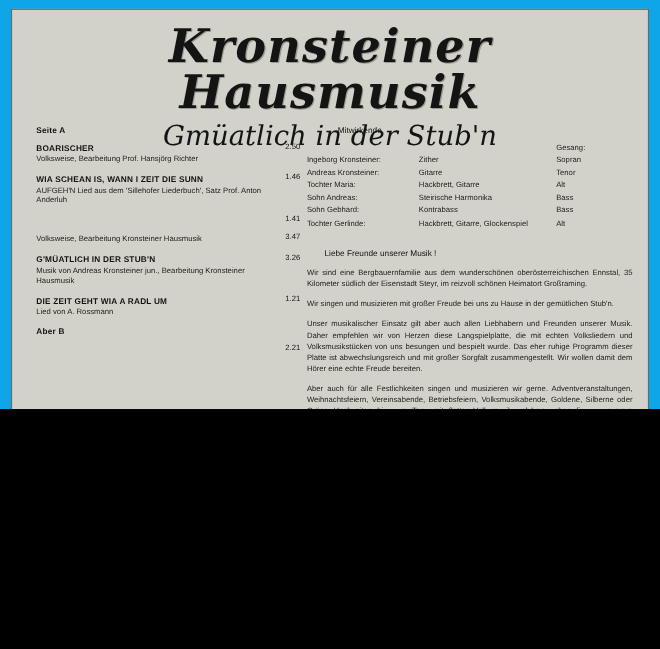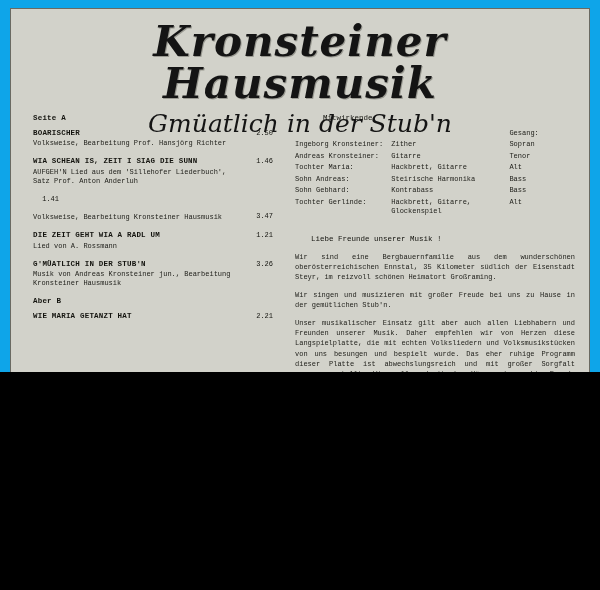--- a/index.html
+++ b/index.html
@@ -63,22 +63,21 @@
   }
 
   
   #columns {
     position: absolute;
     left: 22px;
     right: 14px;
     top: 105px;
     bottom: 0;
     display: flex;
-    gap: 16px;
-    font-family: Liberation Mono, monospace;
+    gap: 0px;
   }
   .col-left {
     width: 240px;
     flex: 0 0 240px;
   }
   .col-right {
     flex: 1 1 auto;
     padding-left: 6px;
   }
 
@@ -87,20 +86,21 @@
     font-size: 7.5px;
     font-weight: bold;
     color: #14140f;
     margin-bottom: 7px;
     letter-spacing: .2px;
   }
   .track {
     display: flex;
     align-items: flex-start;
     margin-bottom: 9px;
+    justify-content: flex-end;
   }
   .track-text {
     flex: 1 1 auto;
     padding-right: 6px;
   }
   .track-title {
     font-size: 7.5px;
     font-weight: bold;
     color: #14140f;
     letter-spacing: .2px;
@@ -183,60 +183,56 @@
           <div class="track-text">
             <div class="track-title">BOARISCHER</div>
             <div class="track-sub">Volksweise, Bearbeitung Prof. Hansjörg Richter</div>
           </div>
           <div class="track-time">2.50</div>
         </div>
 
 
         <div class="track">
           <div class="track-text">
-            <div class="track-title">WIA SCHEAN IS, ZEIT I SIAG DIE SUNN</div>
+            <div class="track-title">WIA SCHEAN IS, WANN I ZEIT DIE SUNN</div>
             <div class="track-sub">AUFGEH'N Lied aus dem 'Sillehofer Liederbuch', Satz Prof. Anton Anderluh</div>
           </div>
           <div class="track-time">1.46</div>
         </div>
 
         <div class="track">
           <div class="track-time">1.41</div>
         </div>
 
         <div class="track">
           <div class="track-text">
             <div class="track-sub">Volksweise, Bearbeitung Kronsteiner Hausmusik</div>
           </div>
           <div class="track-time">3.47</div>
+        </div>
+
+        <div class="track">
+          <div class="track-text">
+            <div class="track-title">G'MÜATLICH IN DER STUB'N</div>
+            <div class="track-sub">Musik von Andreas Kronsteiner jun., Bearbeitung Kronsteiner Hausmusik</div>
+          </div>
+          <div class="track-time">3.26</div>
         </div>
 
         <div class="track">
           <div class="track-text">
             <div class="track-title">DIE ZEIT GEHT WIA A RADL UM</div>
             <div class="track-sub">Lied von A. Rossmann</div>
           </div>
           <div class="track-time">1.21</div>
         </div>
 
-        <div class="track">
-          <div class="track-text">
-            <div class="track-title">G'MÜATLICH IN DER STUB'N</div>
-            <div class="track-sub">Musik von Andreas Kronsteiner jun., Bearbeitung Kronsteiner Hausmusik</div>
-          </div>
-          <div class="track-time">3.26</div>
-        </div>
-
         <div class="side-label">Aber B</div>
 
         <div class="track">
-          <div class="track-text">
-            <div class="track-title">WIE MARIA GETANZT HAT</div>
-
-          </div>
           <div class="track-time">2.21</div>
         </div>
 
       </div>
 
       <div class="col-right">
 
         <div class="section-head">Mitwirkende</div>
 
         <table class="perf-table">

